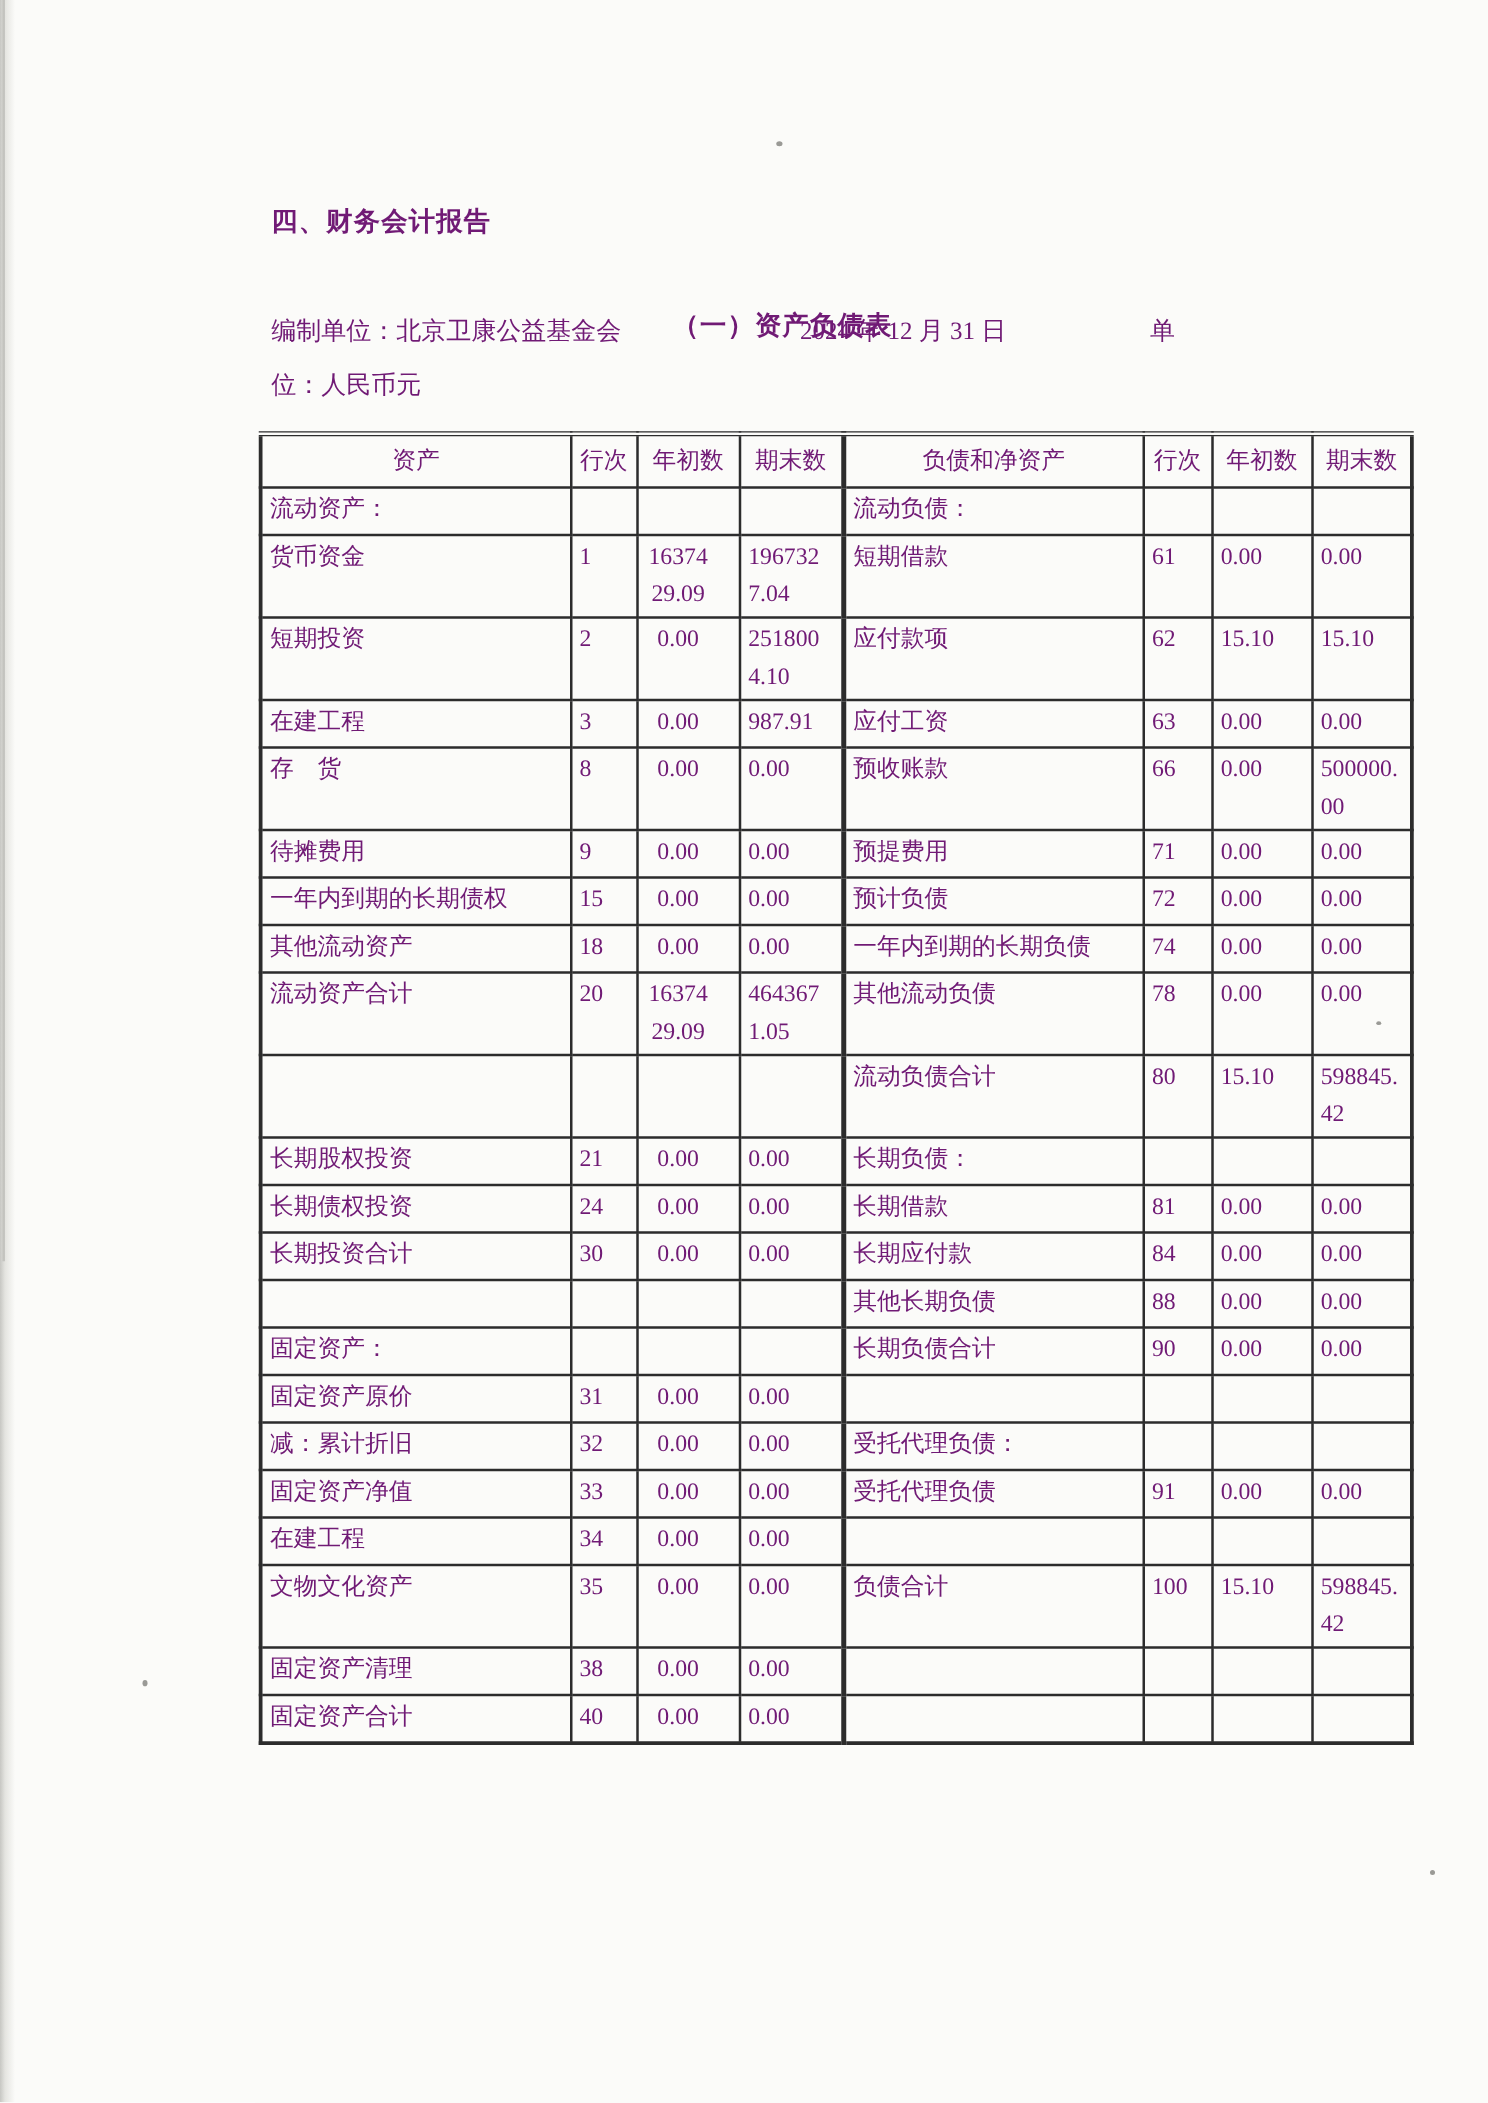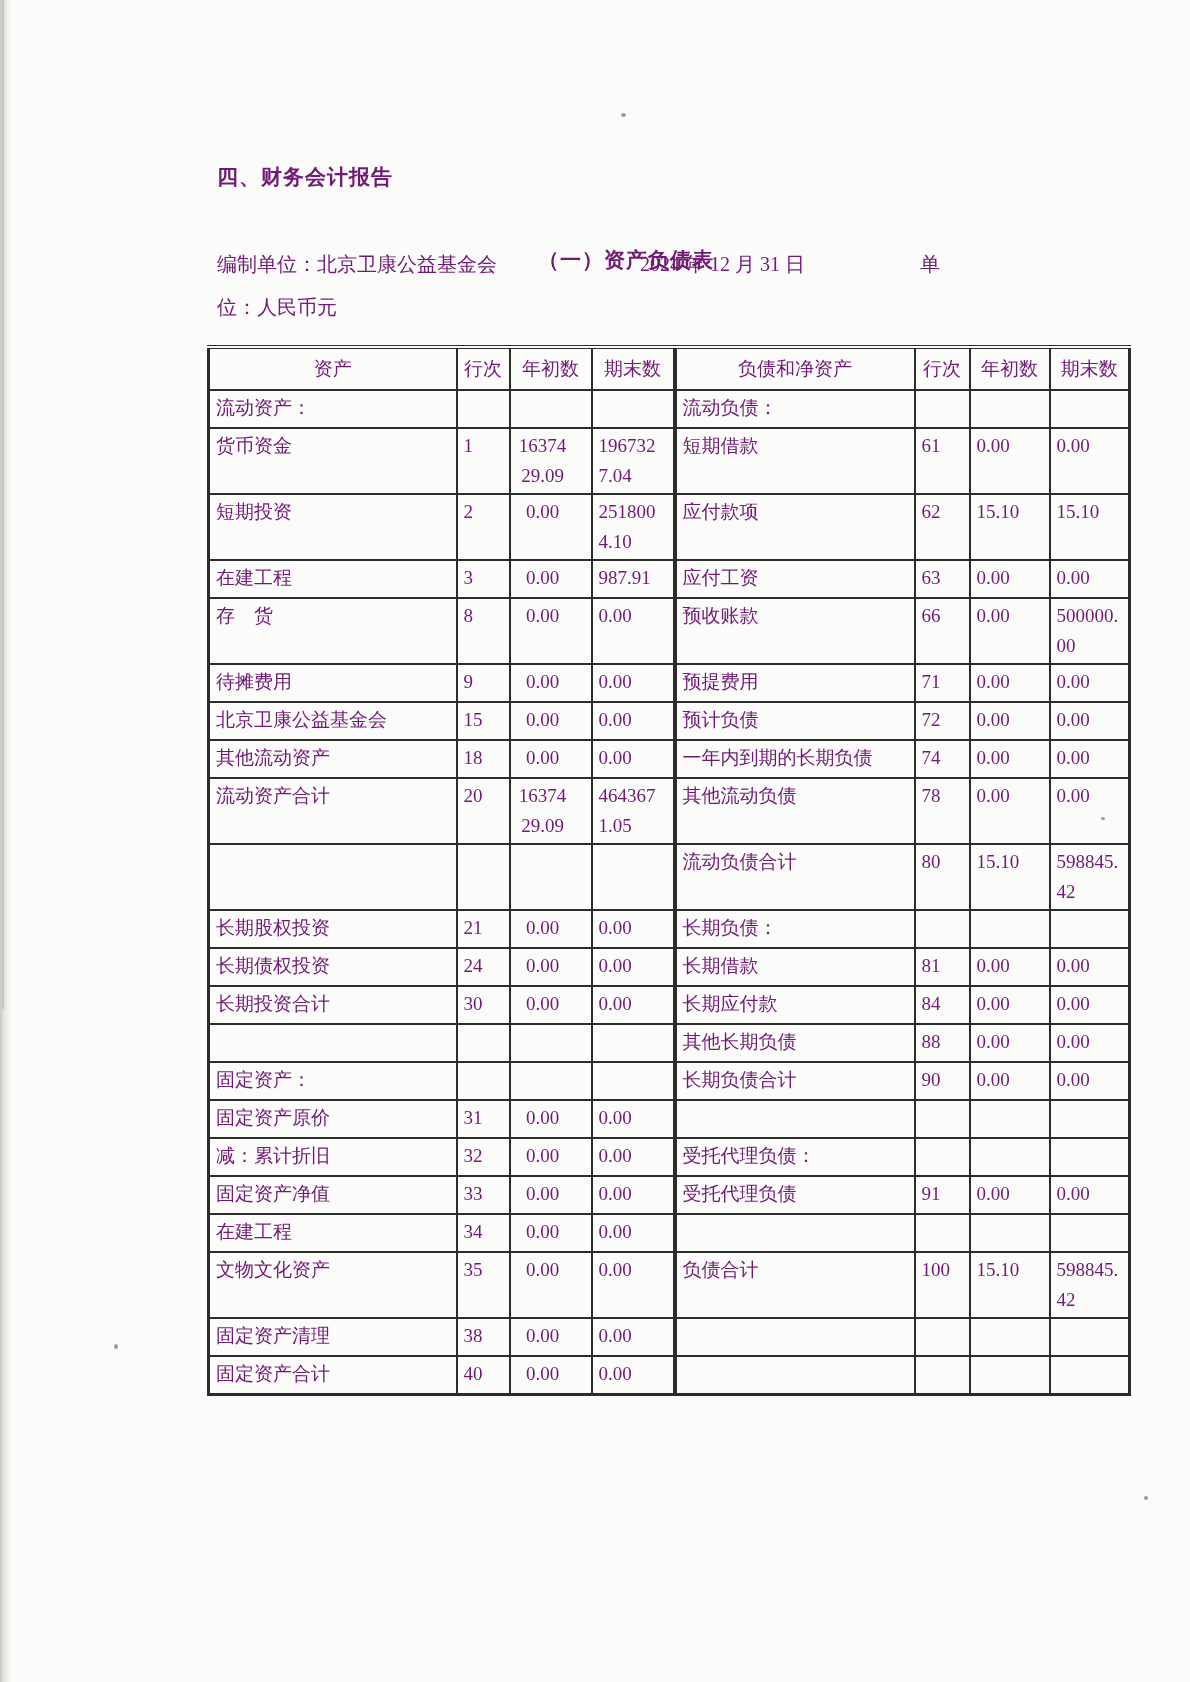--- a/index.html
+++ b/index.html
@@ -167,21 +167,21 @@
           <td class="c0">待摊费用</td>
           <td class="c1">9</td>
           <td class="c2">0.00</td>
           <td class="c3">0.00</td>
           <td class="c4">预提费用</td>
           <td class="c5">71</td>
           <td class="c6">0.00</td>
           <td class="c7">0.00</td>
         </tr>
         <tr>
-          <td class="c0">北京卫康公益基金会</td>
+          <td class="c0">一年内到期的长期债权</td>
           <td class="c1">15</td>
           <td class="c2">0.00</td>
           <td class="c3">0.00</td>
           <td class="c4">预计负债</td>
           <td class="c5">72</td>
           <td class="c6">0.00</td>
           <td class="c7">0.00</td>
         </tr>
         <tr>
           <td class="c0">其他流动资产</td>

